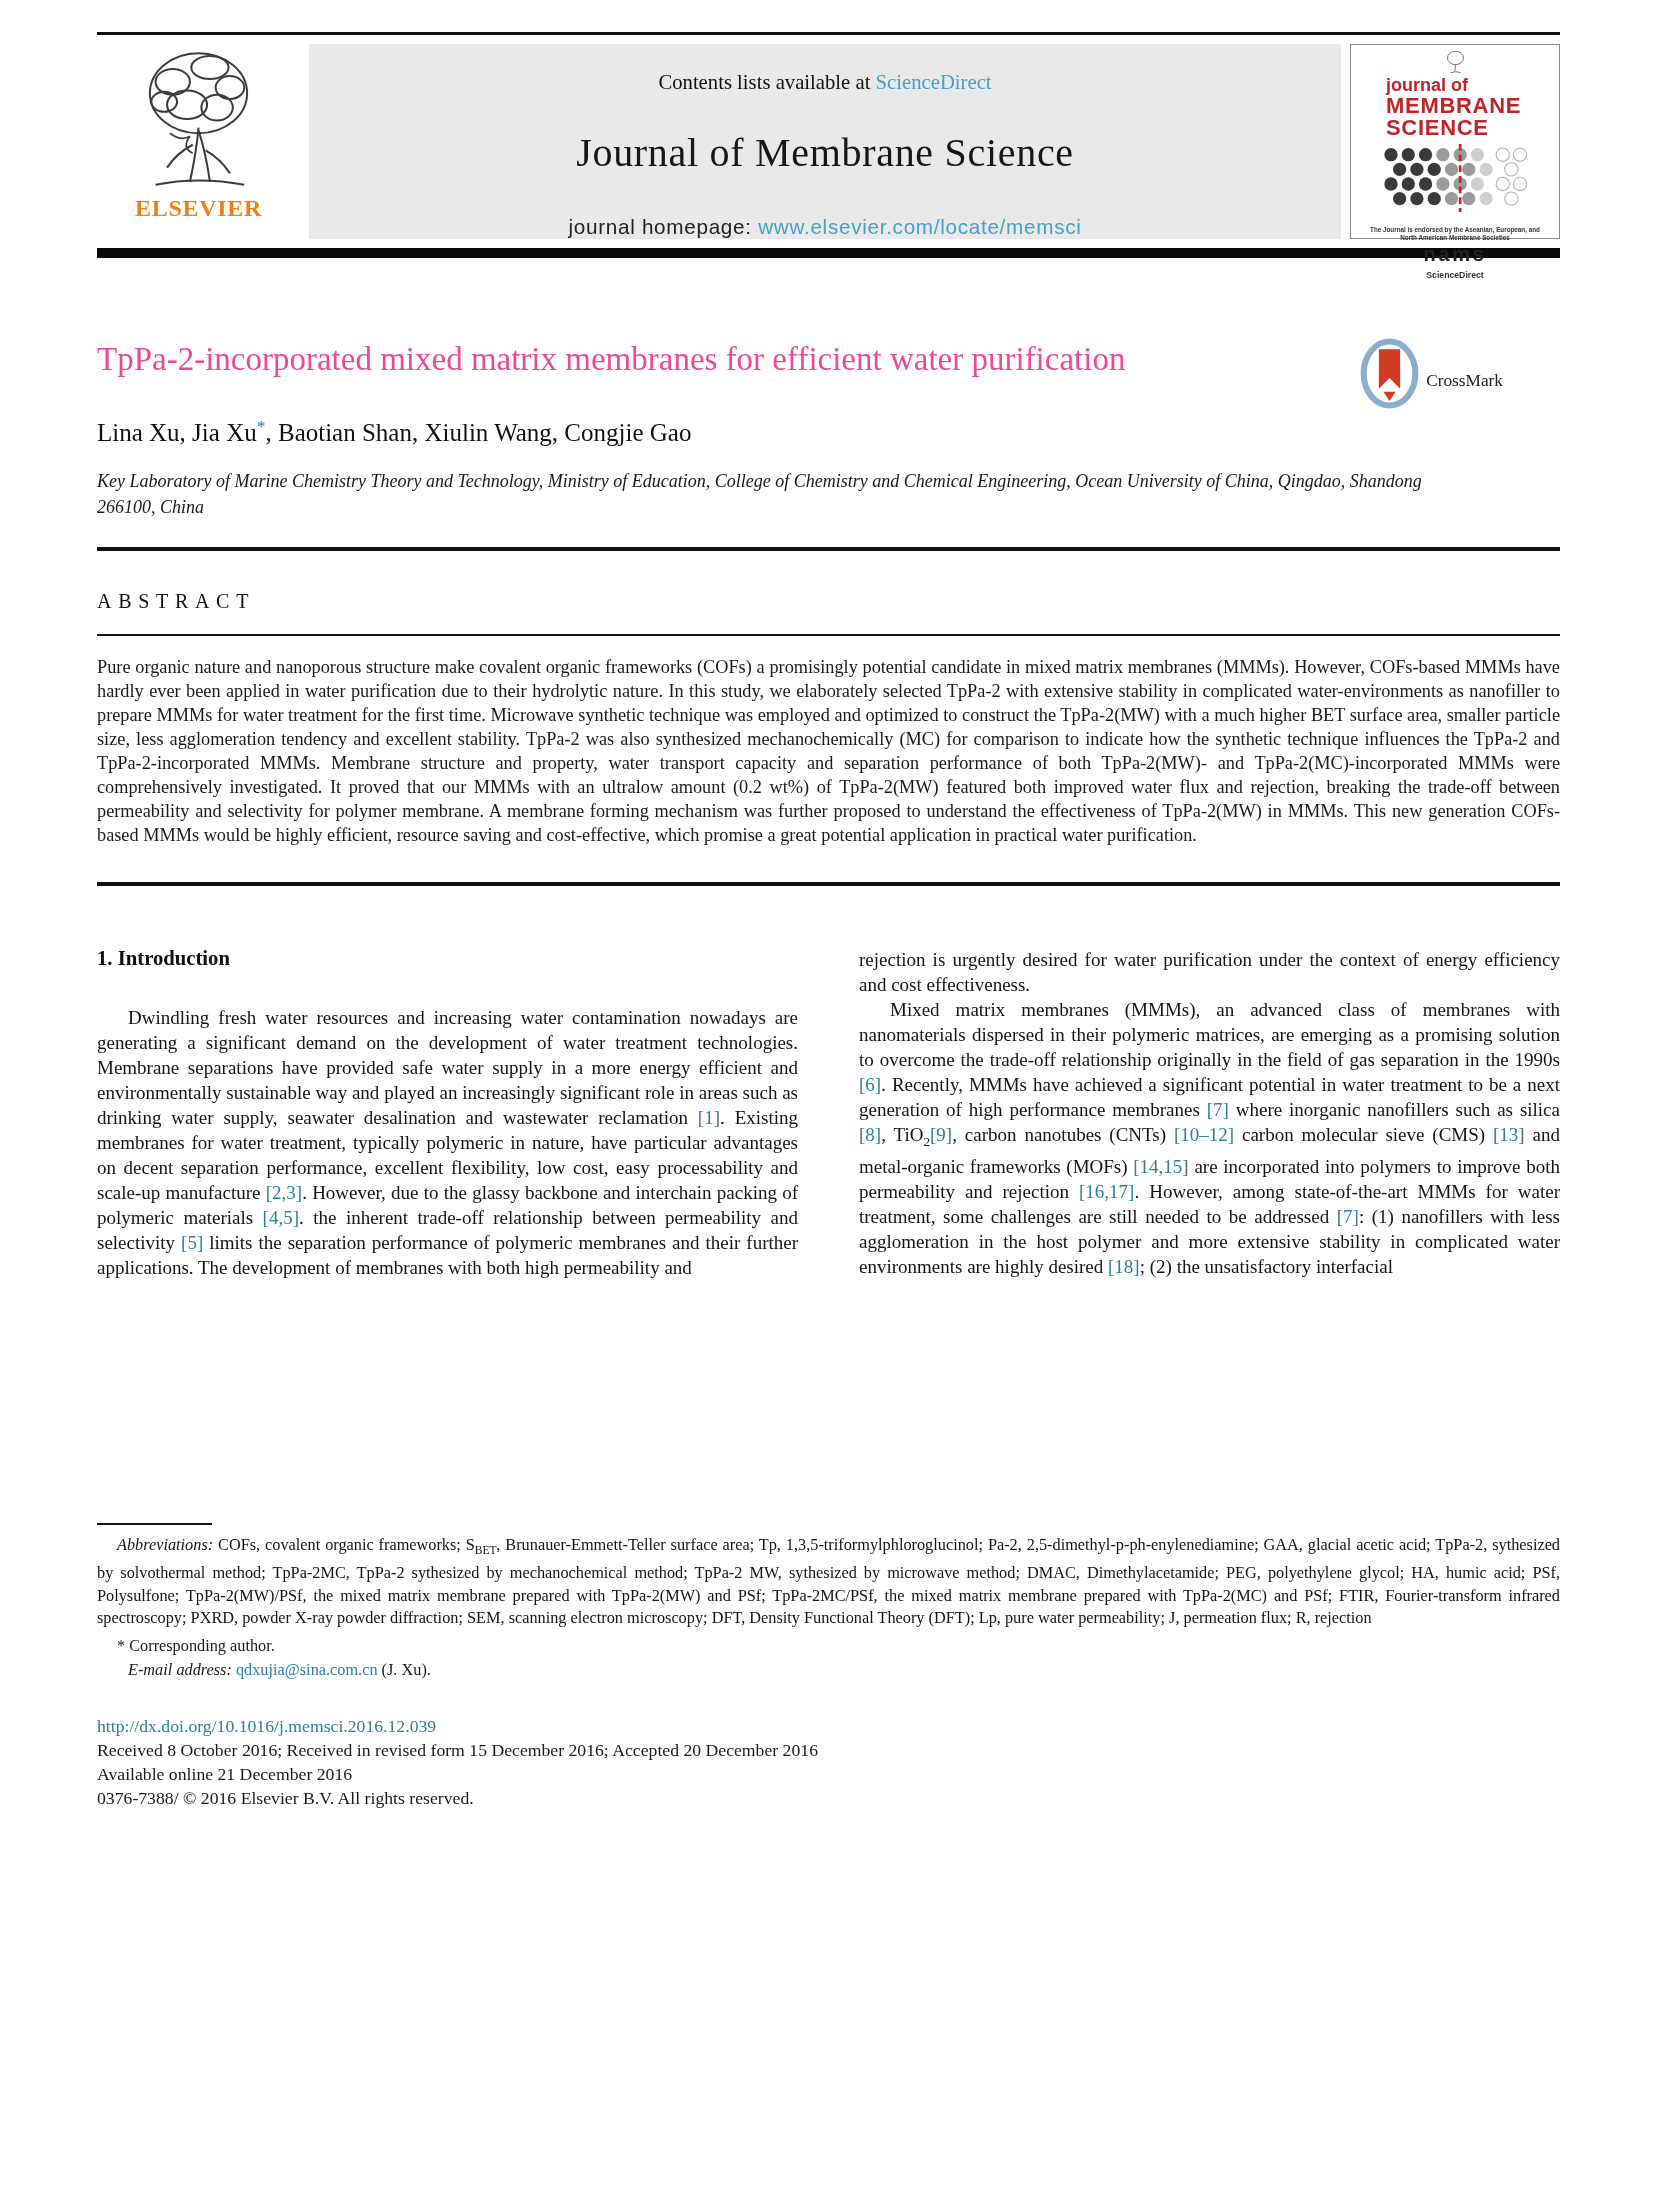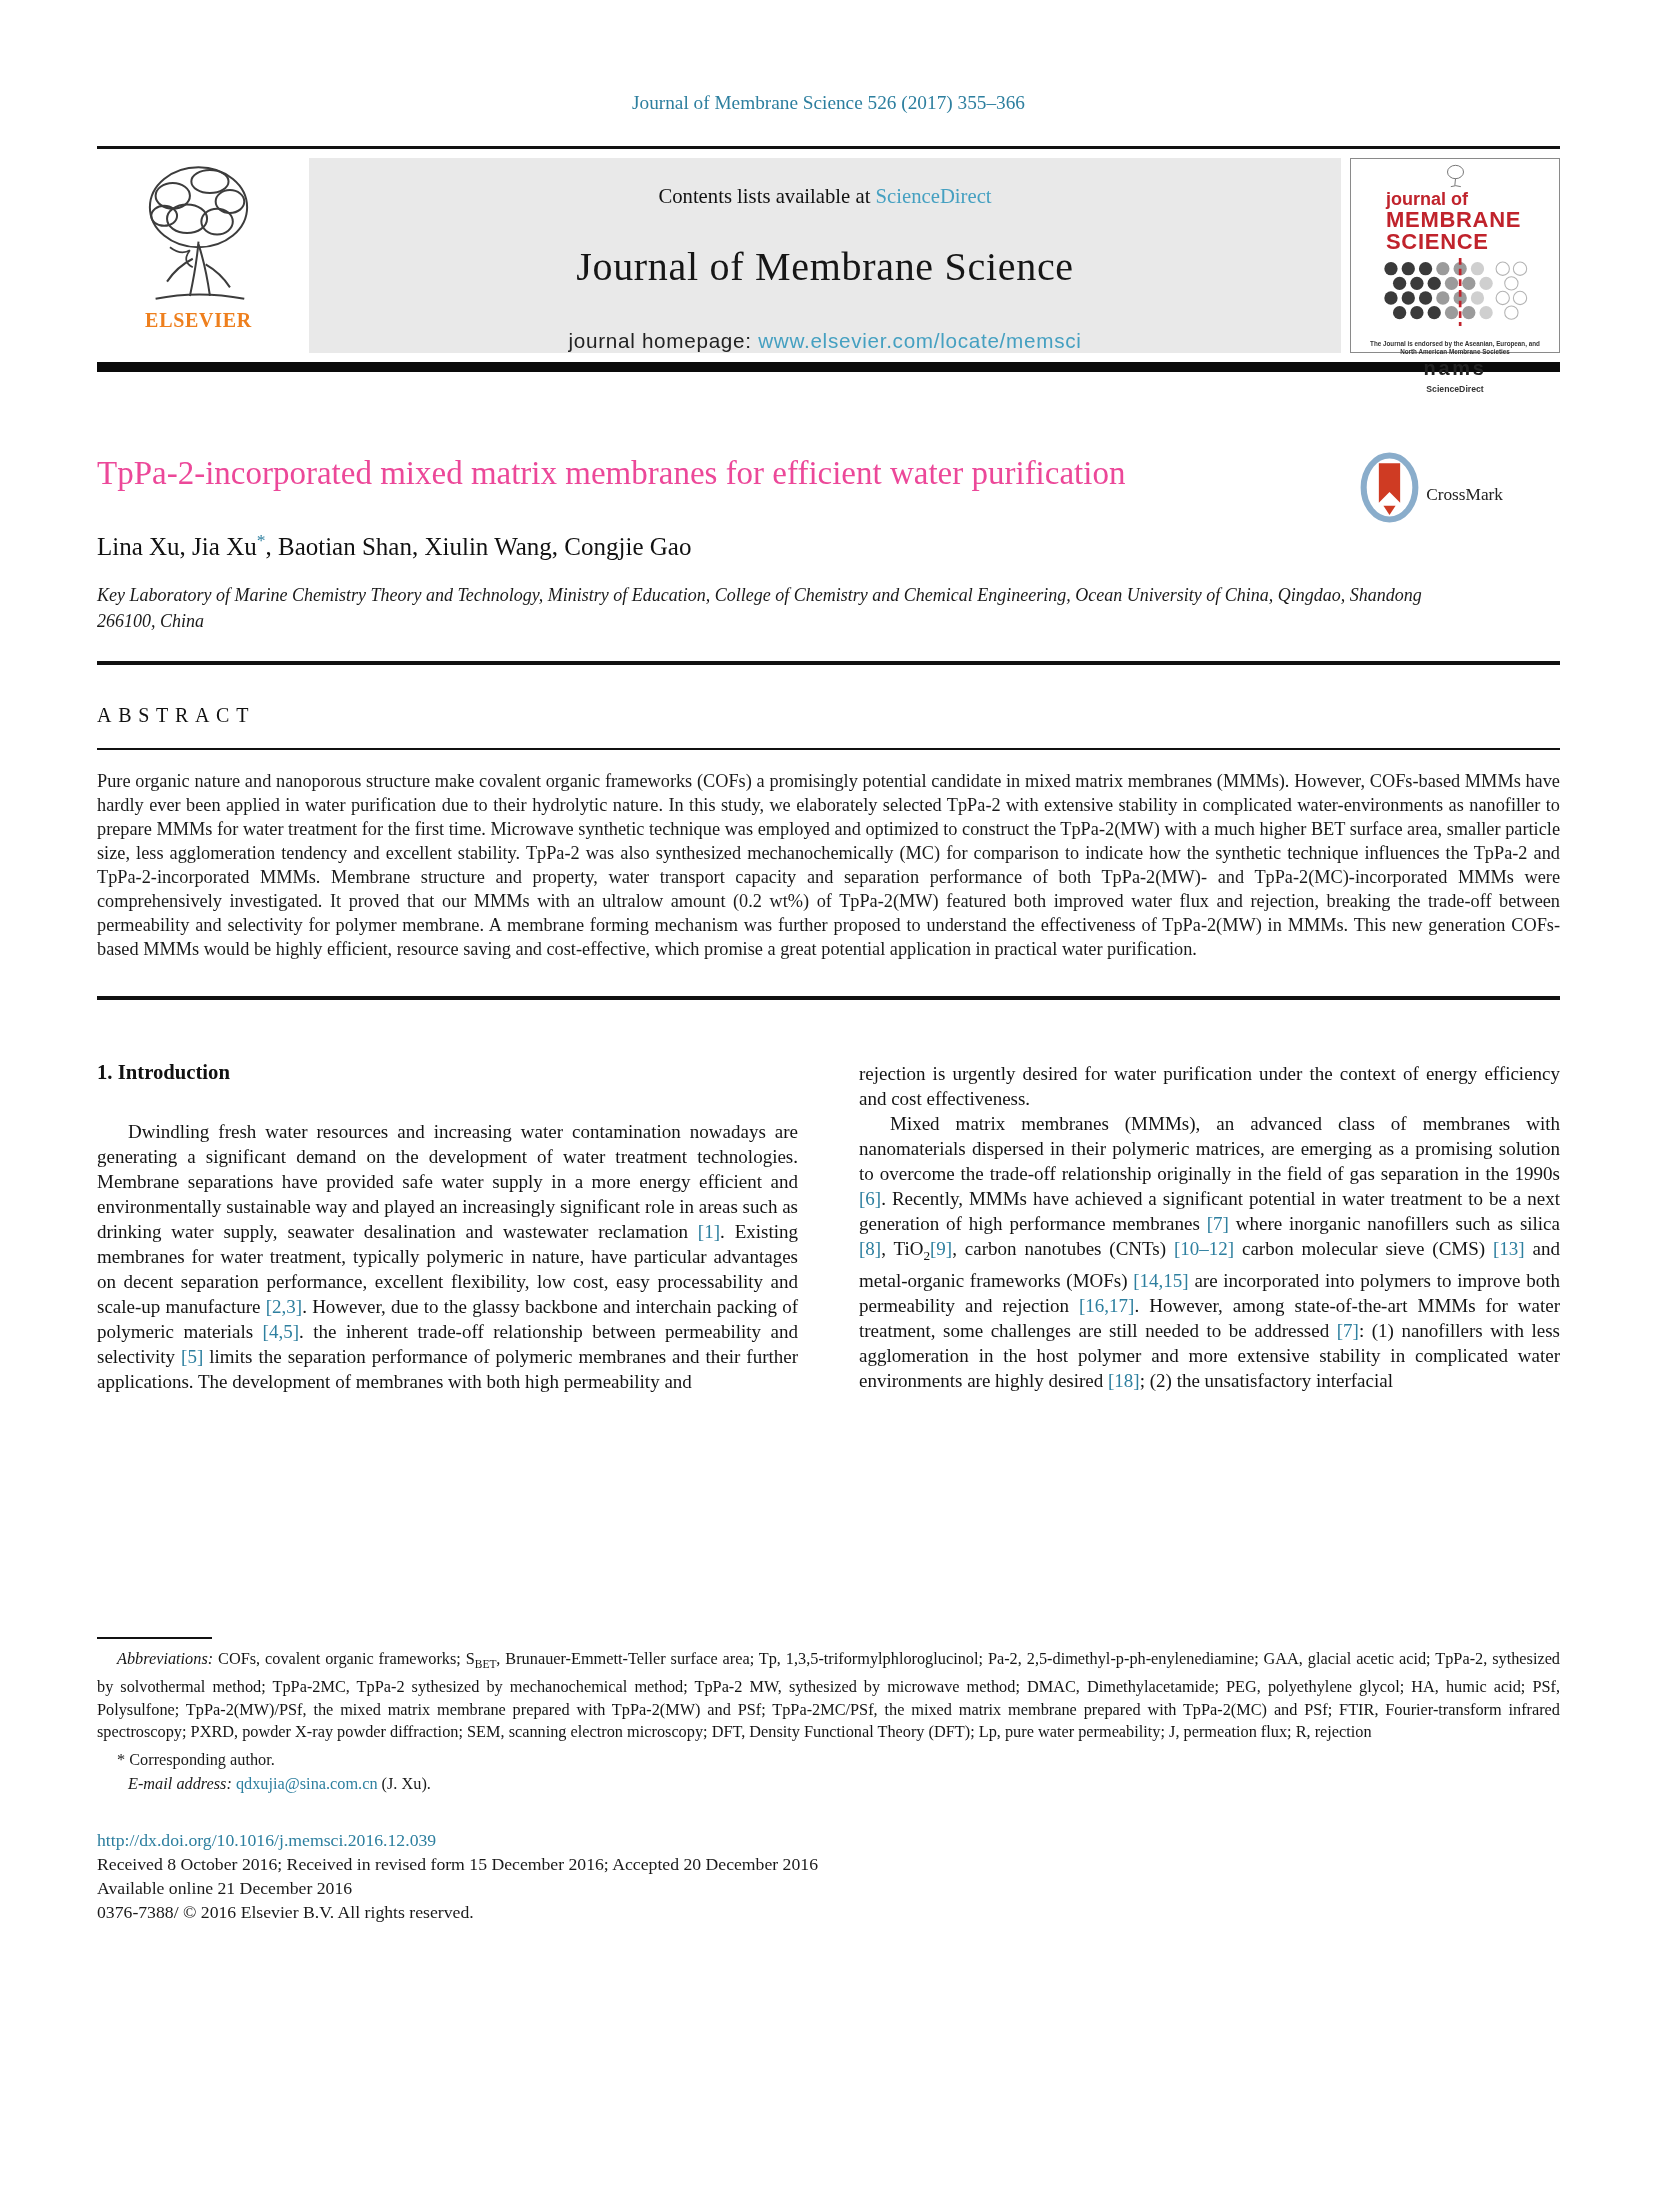--- a/index.html
+++ b/index.html
@@ -19,21 +19,21 @@
   .rule-thin   { height:2.7px;  background:#111; margin-top:32px; }
   .bar-thick   { height:10px; background:#0a0a0a; margin-top:9.3px; }
   .rule-mid    { height:4px;  background:#111; }
   .subrule     { height:2.7px;  background:#111; }
   .mini-rule   { width:115px; height:2px; background:#111; }
 
   
   .masthead { display:flex; margin-top:9.3px; height:195px; }
   .elsevier-box { width:203px; display:flex; flex-direction:column; align-items:center; justify-content:flex-start; background:#fff; }
   .elsevier-box svg { display:block; }
-  .elsevier-word { font-size:20px; letter-spacing:0.7px; color:#ee7f1d; margin-top:1.3px; font-weight:bold; }
+  .elsevier-word { font-size:24px; letter-spacing:0.7px; color:#ee7f1d; margin-top:1.3px; font-weight:bold; }
   .banner { flex:1; background:#e9e9e9; margin:0 9.3px; text-align:center; padding-top:27px; }
   .banner-contents { font-size:20.7px; color:#111; }
   .banner-title { font-size:40px; color:#161616; margin-top:35px; letter-spacing:0.7px; }
   .banner-home { font-size:20.7px; margin-top:39px; color:#222; letter-spacing:0.7px; }
   .cover-box { width:210px; border:1.3px solid #8a8a8a; background:#fff; padding-top:5.3px; text-align:center; position:relative; }
   .cover-red { color:#c0232c; font-weight:bold; font-family:"Liberation Sans","DejaVu Sans",sans-serif; line-height:1.02; }
   .cover-l1 { font-size:18px; text-align:left; padding-left:35px; }
   .cover-l2, .cover-l3 { font-size:22px; text-align:left; padding-left:35px; letter-spacing:0.7px; }
   .cover-endorse { font-size:6.3px; font-weight:bold; color:#333; margin-top:4px; line-height:1.3; font-family:"Liberation Sans","DejaVu Sans",sans-serif; }
   .cover-nams { font-size:20px; font-weight:bold; color:#222; letter-spacing:2.7px; margin-top:1.3px; font-family:"Liberation Sans","DejaVu Sans",sans-serif; }
@@ -80,21 +80,20 @@
 
   
   .footer { margin-top:32px; font-size:17.7px; line-height:24px; }
   .doi { color:#2d7f9f; }
 </style>
 </head>
 <body>
 
 <div class="page">
 
-  <div class="top-cite">Journal of Membrane Science 526 (2017) 355–366</div>
 
   <div class="rule-thin"></div>
 
   <div class="masthead">
     <div class="elsevier-box">
       <span>
         <svg width="143" height="150" viewBox="0 0 100 104">
           <g fill="none" stroke="#3c3c3c" stroke-width="1.4">
             <ellipse cx="50" cy="34" rx="34" ry="28"></ellipse>
             <ellipse cx="32" cy="26" rx="12" ry="9"></ellipse>

